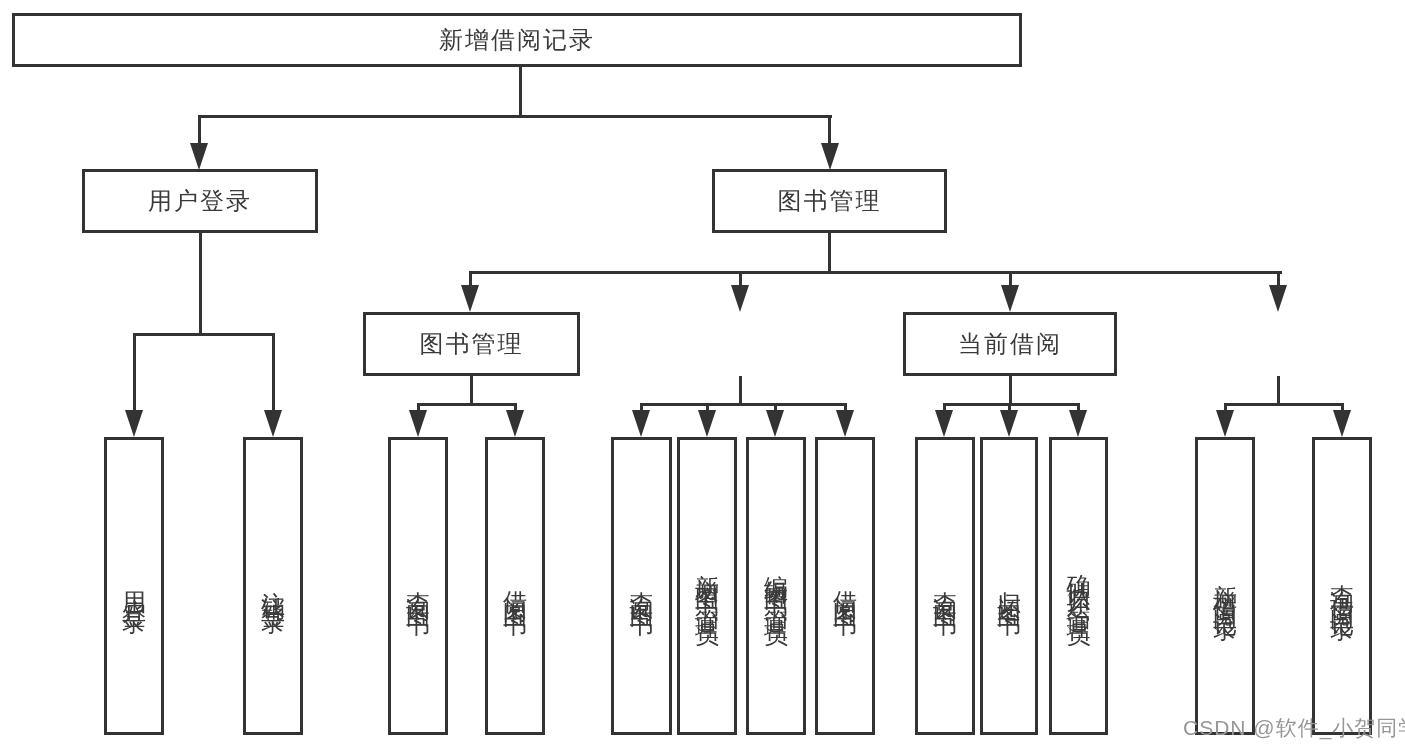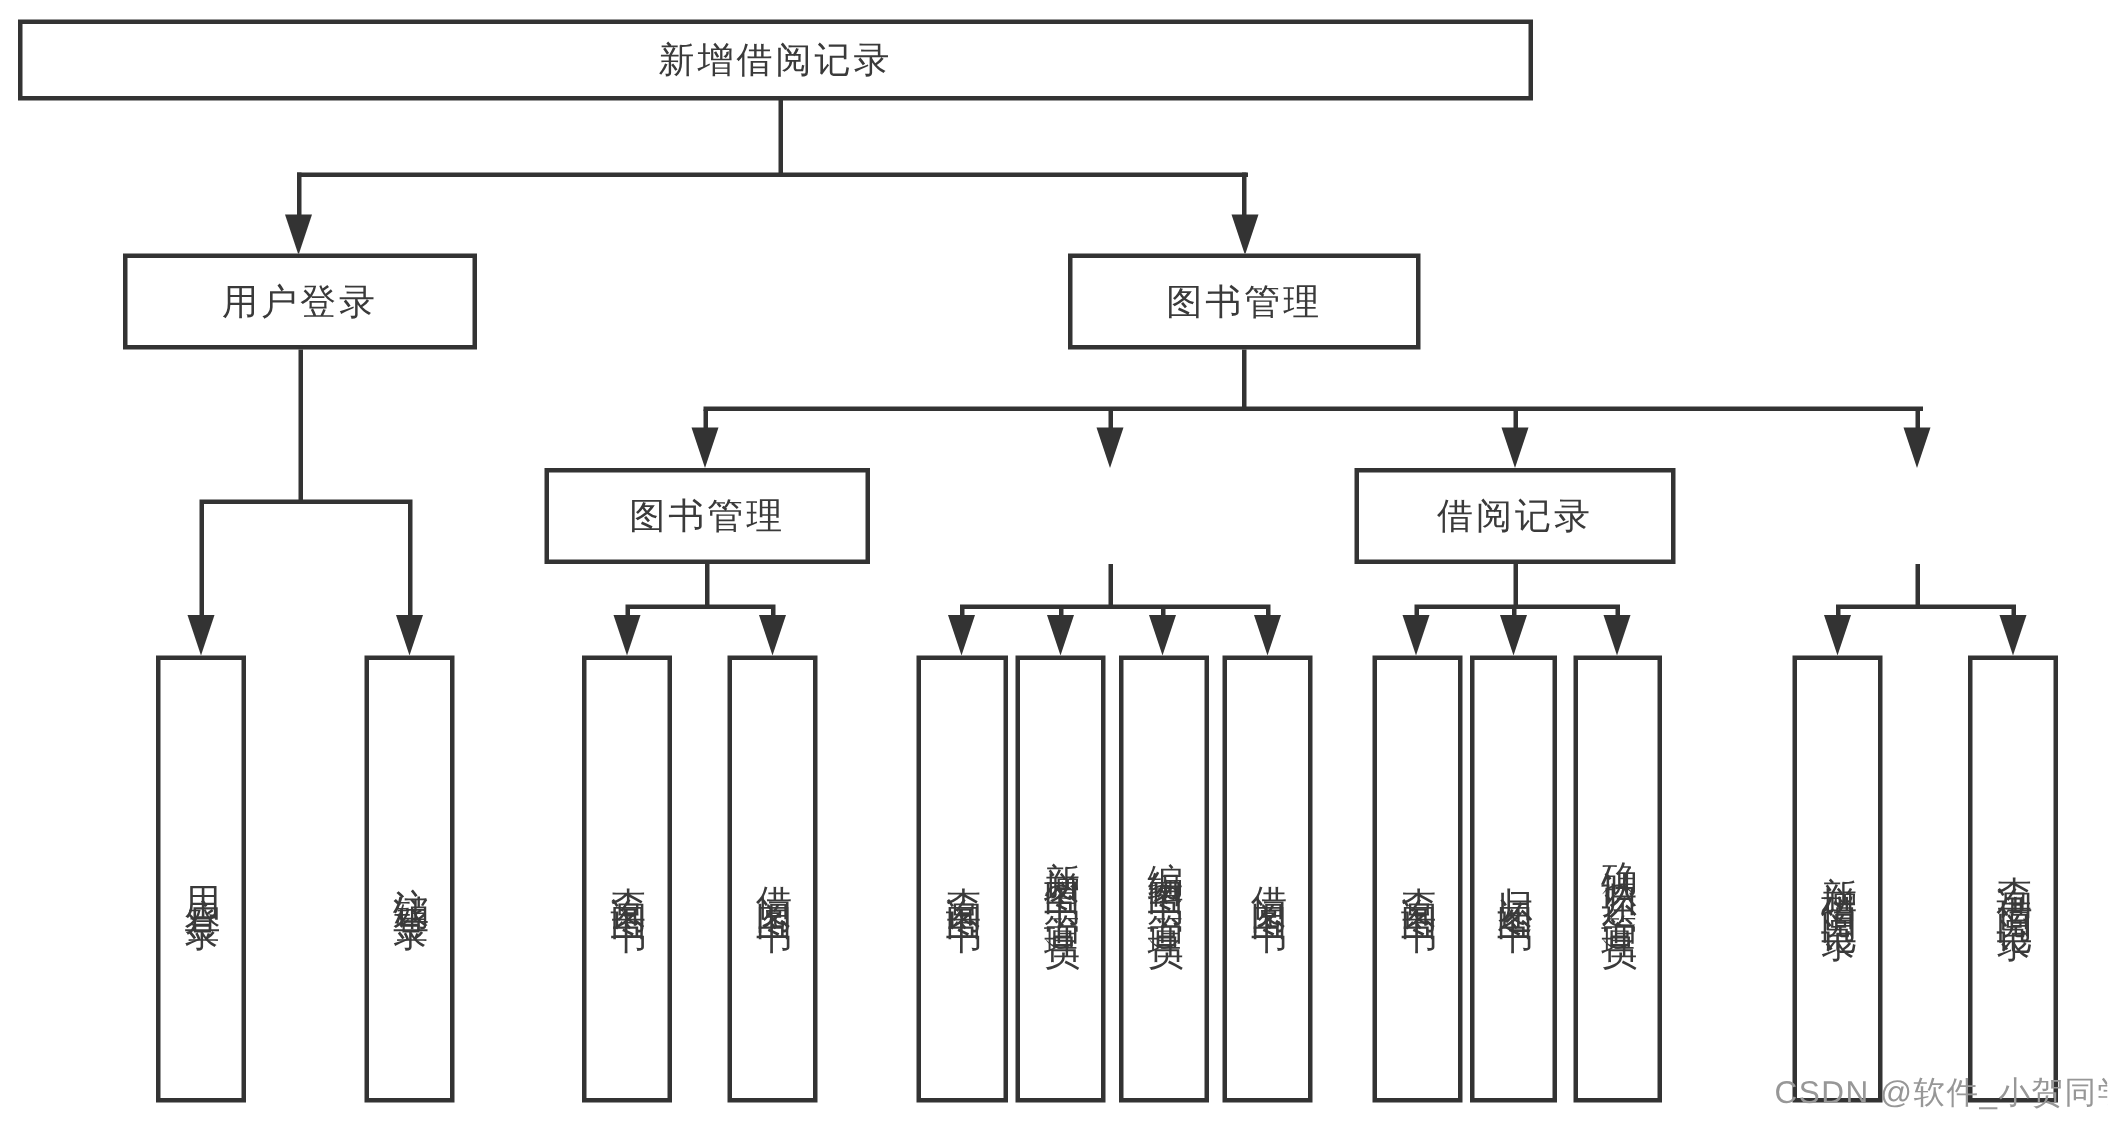--- a/index.html
+++ b/index.html
@@ -61,21 +61,21 @@
   <div class="vl" style="left:468.5px;top:273px;height:14px;"></div>
   <div class="ah" style="left:461px;top:285px;"></div>
   <div class="vl" style="left:738.5px;top:273px;height:14px;"></div>
   <div class="ah" style="left:731px;top:285px;"></div>
   <div class="vl" style="left:1008.5px;top:273px;height:14px;"></div>
   <div class="ah" style="left:1001px;top:285px;"></div>
   <div class="vl" style="left:1276.5px;top:273px;height:14px;"></div>
   <div class="ah" style="left:1269px;top:285px;"></div>
 
   <div class="hbox" style="left:363px;top:312px;width:217px;height:64px;">图书管理</div>
-  <div class="hbox" style="left:903px;top:312px;width:214px;height:64px;">借阅记录</div>
+  <div class="hbox" style="left:903px;top:312px;width:214px;height:64px;">当前借阅</div>
 
   <div class="vl" style="left:470px;top:376px;height:30px;"></div>
   <div class="hl" style="left:416.5px;top:403px;width:100px;"></div>
   <div class="vl" style="left:416.5px;top:406px;height:7px;"></div>
   <div class="ah" style="left:409px;top:410px;"></div>
   <div class="vl" style="left:513.5px;top:406px;height:7px;"></div>
   <div class="ah" style="left:506px;top:410px;"></div>
 
   <div class="vl" style="left:738.5px;top:376px;height:30px;"></div>
   <div class="hl" style="left:639.5px;top:403px;width:207px;"></div>

